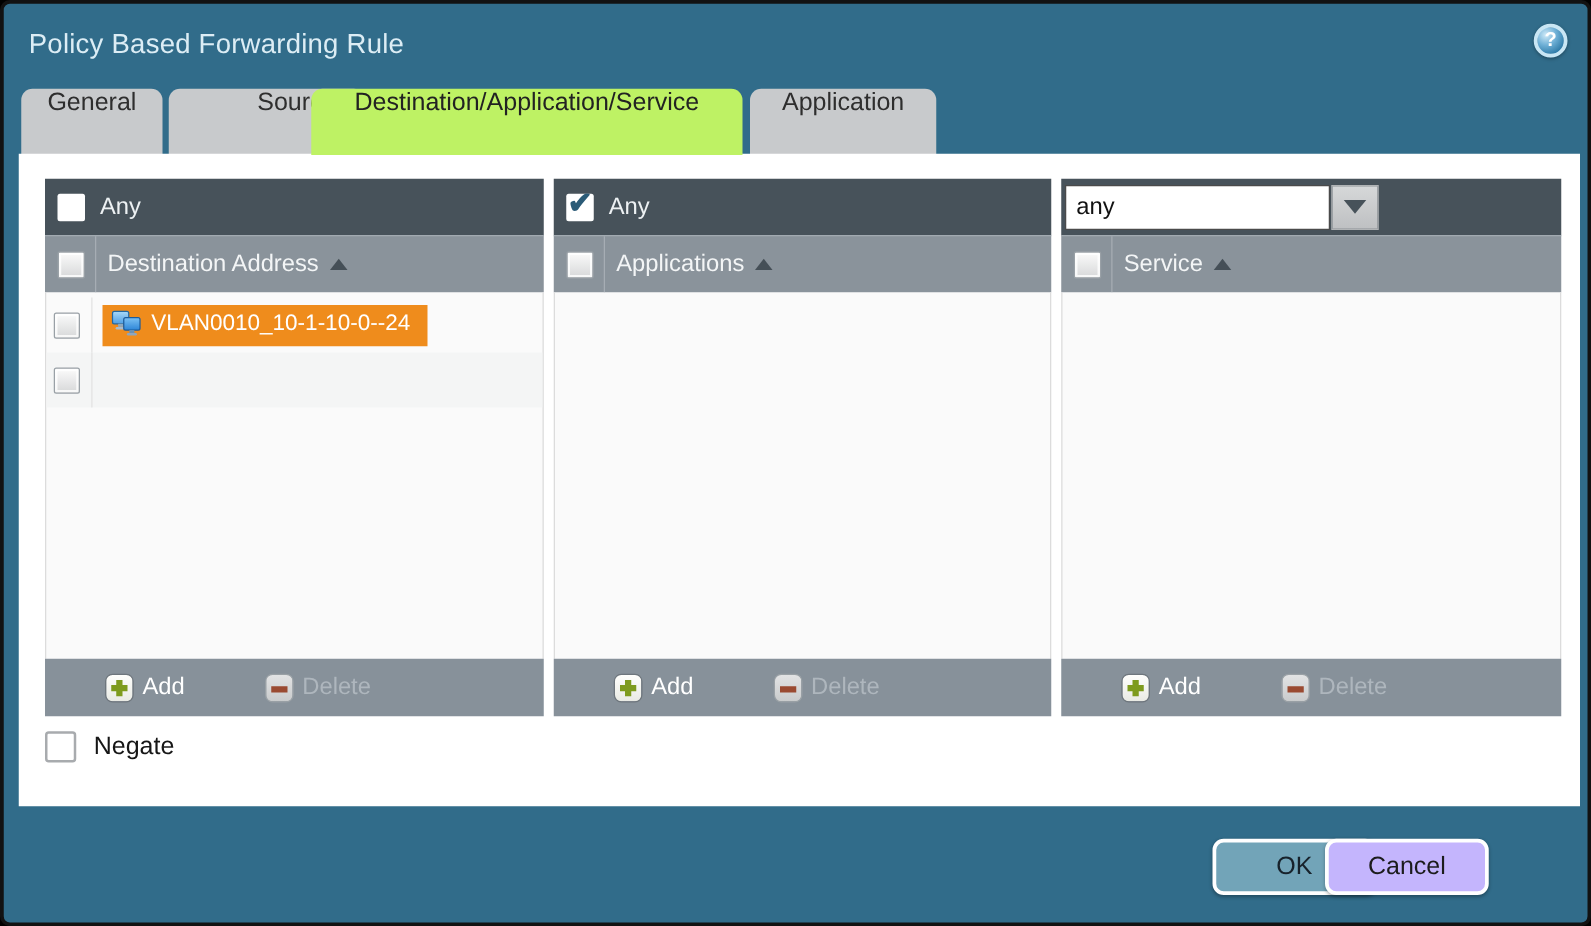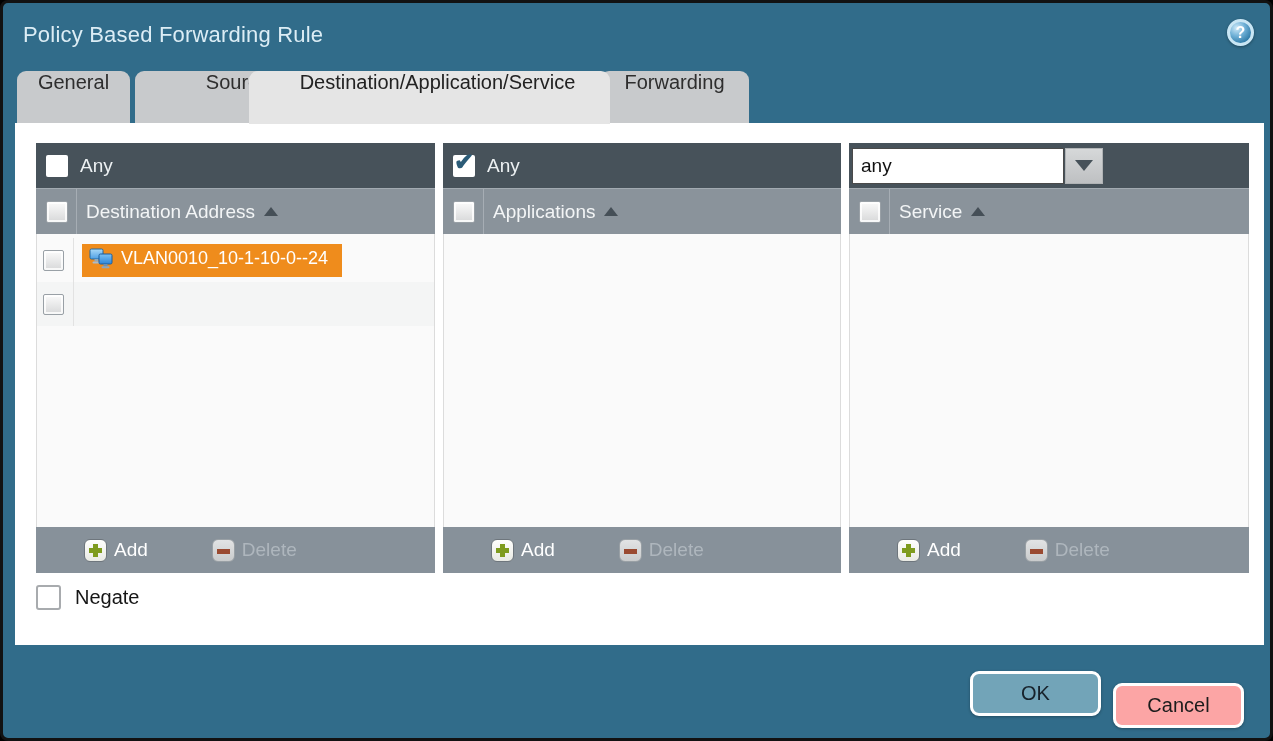--- a/index.html
+++ b/index.html
@@ -9,21 +9,21 @@
   
   .title{position:absolute;left:20px;top:19px;font-size:22px;color:#DCEDF5;letter-spacing:.2px;}
   .help{position:absolute;right:16px;top:16px;width:27px;height:27px;border-radius:50%;
         background:radial-gradient(circle at 32% 28%, #CFEAF8 0%, #6FB0D6 40%, #2F7BA8 78%, #245F84 100%);
         border:3px solid #C9E6F4;box-shadow:0 1px 3px rgba(0,0,0,.35);
         display:flex;align-items:center;justify-content:center;color:#fff;font-size:16px;font-weight:bold;box-sizing:border-box;}
 
   
   .tab{position:absolute;top:68px;height:53px;background:#C8CACC;border-radius:9px 9px 0 0;
        display:flex;justify-content:center;font-size:20px;color:#2E2E2E;z-index:0;cursor:pointer;}
-  .tab.active{background:#e5e5e5;color:#222;z-index:2;padding-left:16px;}
+  .tab.active{background:#bef264;color:#222;z-index:2;}
   .tab-general{left:14px;width:113px;}
   .tab-source{left:132px;width:109px;padding-left:48px;}
   .tab-dest{left:246px;width:345px;}
   .tab-fwd{left:597px;width:149px;}
 
   
   .panel{position:absolute;left:12px;top:120px;width:1249px;height:522px;background:#fff;z-index:1;}
 
   
   .col{position:absolute;top:20px;height:430px;display:flex;flex-direction:column;}
@@ -75,21 +75,21 @@
   .dd-arrow{width:0;height:0;border-left:9px solid transparent;border-right:9px solid transparent;border-top:11px solid #47525A;}
 
   
   .negate-row{position:absolute;left:21px;top:462px;display:flex;align-items:center;}
   .negate-label{font-size:20px;color:#161616;margin-left:14px;}
 
   
   .btn{position:absolute;top:668px;height:45px;width:131px;border:3px solid #FFFFFF;border-radius:9px;
        display:flex;align-items:center;justify-content:center;font-size:20px;color:#17222B;cursor:pointer;box-sizing:border-box;box-shadow:0 1px 3px rgba(0,0,0,.3);}
   .btn-ok{left:967px;background:#72A4B8;}
-  .btn-cancel{left:1110px;background:#fca5a5;color:#1C1C1C;margin-top:12px;}
+  .btn-cancel{left:1057px;background:#c4b5fd;color:#1C1C1C;}
 
   svg{display:block;}
 </style>
 </head>
 <body>
 
 <div class="dialog">
 
   <div class="title">Policy Based Forwarding Rule</div>
   <div class="help">
@@ -99,21 +99,21 @@
   <div class="tab tab-general">
       <span>General</span>
     </div>
   <div class="tab tab-source">
       <span>Source</span>
     </div>
   <div class="tab tab-dest active">
       <span>Destination/Application/Service</span>
     </div>
   <div class="tab tab-fwd">
-      <span>Forwarding</span>
+      <span>Application</span>
     </div>
 
   <div class="panel">
 
     <div class="col col1">
       <div class="topbar">
         <span class="cb cb-white"></span>
         <span class="anylabel">Any</span>
       </div>
       <div class="hdrrow">

